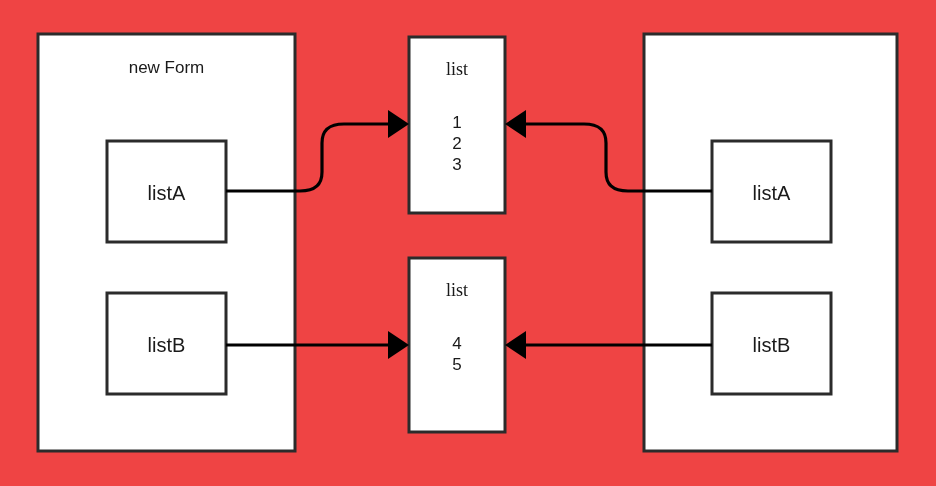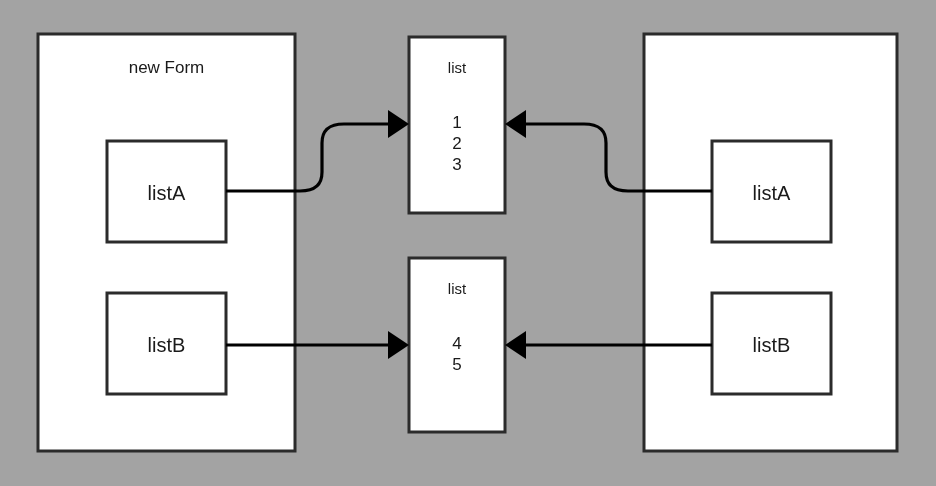--- a/index.html
+++ b/index.html
@@ -4,21 +4,21 @@
 <style>
   html, body {
     margin: 0;
     padding: 0;
     background: #ffffff;
   }
   #canvas {
     position: relative;
     width: 936px;
     height: 486px;
-    background: #a3a3a3;
+    background: #ef4444;
     font-family: "Liberation Sans", sans-serif;
     overflow: hidden;
   }
   svg.diagram {
     position: absolute;
     left: 0;
     top: 0;
     width: 936px;
     height: 486px;
   }
@@ -53,21 +53,22 @@
     text-align: center;
     user-select: none;
   }
   .lbl-container-title {
     font-size: 17px;
   }
   .lbl-box {
     font-size: 20px;
   }
   .lbl-list-title {
-    font-size: 15px;
+    font-size: 18px;
+    font-family: Liberation Serif, serif;
   }
   .list-values {
     position: absolute;
     text-align: center;
     color: #1a1a1a;
     font-family: "Liberation Sans", sans-serif;
     font-size: 17px;
     line-height: 21px;
     user-select: none;
   }

